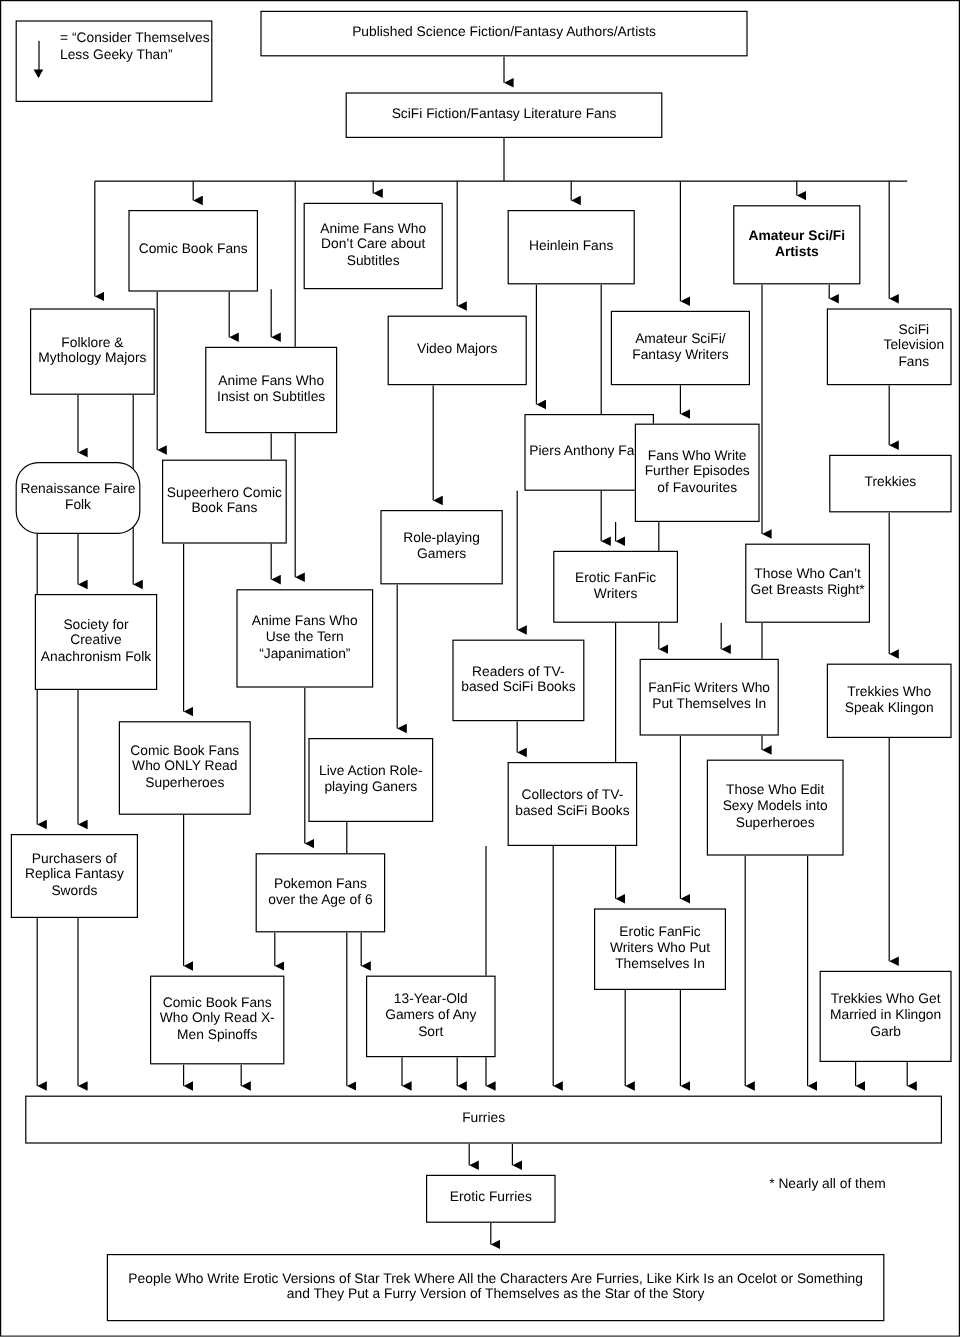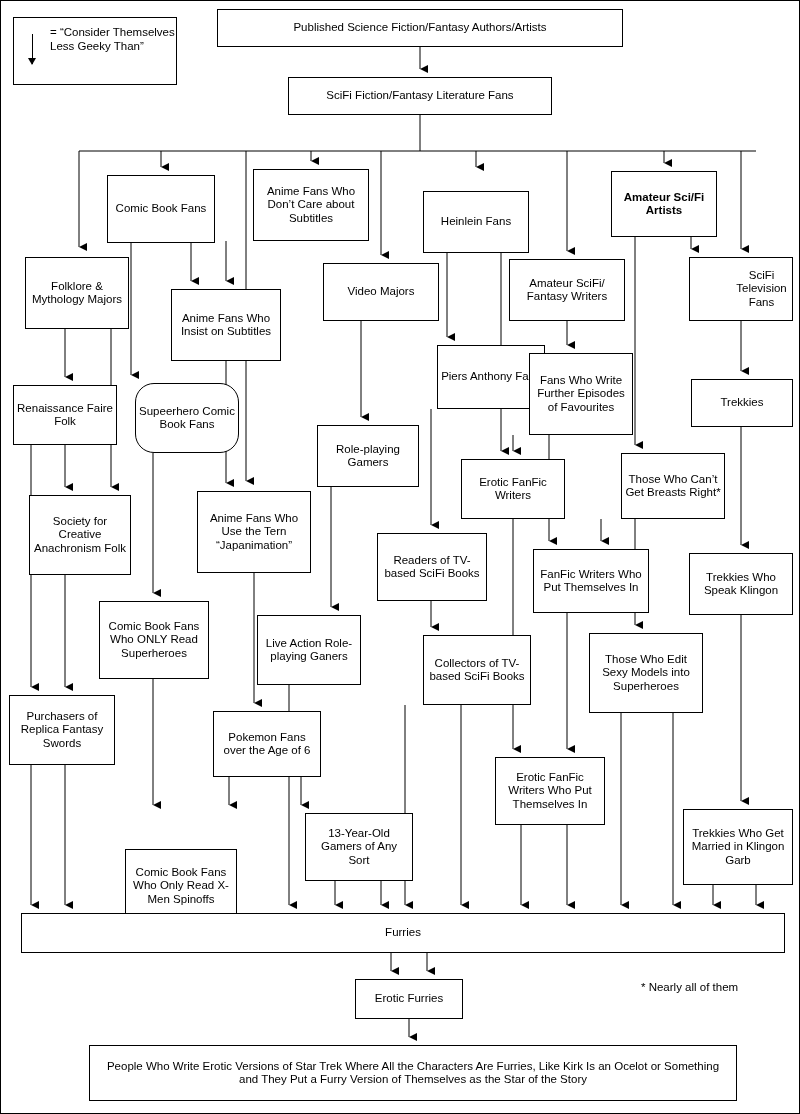--- a/index.html
+++ b/index.html
@@ -214,21 +214,21 @@
     </div>
   <div class="node" style="left:287px; top:76px; width:264px; height:38px;">
       <span>SciFi Fiction/Fantasy Literature Fans</span>
     </div>
   <div class="node" style="left:106px; top:174px; width:108px; height:68px;">
       <span>Comic Book Fans</span>
     </div>
   <div class="node" style="left:252px; top:168px; width:116px; height:72px;">
       <span>Anime Fans Who Don’t Care about Subtitles</span>
     </div>
-  <div class="node" style="left:422px; top:174px; width:106px; height:62px;margin-top:16px;">
+  <div class="node" style="left:422px; top:174px; width:106px; height:62px;">
       <span>Heinlein Fans</span>
     </div>
   <div class="node" style="left:610px; top:170px; width:106px; height:66px;font-weight:bold;">
       <span>Amateur Sci/Fi Artists</span>
     </div>
   <div class="node" style="left:24px; top:256px; width:104px; height:72px;">
       <span>Folklore &amp; Mythology Majors</span>
     </div>
   <div class="node" style="left:322px; top:262px; width:116px; height:58px;">
       <span>Video Majors</span>
@@ -241,24 +241,24 @@
     </div>
   <div class="node" style="left:170px; top:288px; width:110px; height:72px;">
       <span>Anime Fans Who Insist on Subtitles</span>
     </div>
   <div class="node" style="left:392px; top:344px; width:108px; height:64px;margin-left:44px;">
       <span>Piers Anthony Fans</span>
     </div>
   <div class="node" style="left:528px; top:352px; width:104px; height:82px;">
       <span>Fans Who Write Further Episodes of Favourites</span>
     </div>
-  <div class="node" style="left:12px; top:384px; width:104px; height:60px;">
+  <div class="node" style="left:12px; top:384px; width:104px; height:60px;border-radius:19px;">
       <span>Renaissance Faire Folk</span>
     </div>
-  <div class="node" style="left:134px; top:382px; width:104px; height:70px;border-radius:19px;">
+  <div class="node" style="left:134px; top:382px; width:104px; height:70px;">
       <span>Supeerhero Comic Book Fans</span>
     </div>
   <div class="node" style="left:690px; top:378px; width:102px; height:48px;">
       <span>Trekkies</span>
     </div>
   <div class="node" style="left:316px; top:424px; width:102px; height:62px;">
       <span>Role-playing Gamers</span>
     </div>
   <div class="node" style="left:460px; top:458px; width:104px; height:60px;">
       <span>Erotic FanFic Writers</span>
@@ -295,21 +295,21 @@
     </div>
   <div class="node" style="left:8px; top:694px; width:106px; height:70px;">
       <span>Purchasers of Replica Fantasy Swords</span>
     </div>
   <div class="node" style="left:212px; top:710px; width:108px; height:66px;">
       <span>Pokemon Fans over the Age of 6</span>
     </div>
   <div class="node" style="left:494px; top:756px; width:110px; height:68px;">
       <span>Erotic FanFic Writers Who Put Themselves In</span>
     </div>
-  <div class="node" style="left:124px; top:812px; width:112px; height:74px;margin-top:36px;">
+  <div class="node" style="left:124px; top:812px; width:112px; height:74px;">
       <span>Comic Book Fans Who Only Read X-Men Spinoffs</span>
     </div>
   <div class="node" style="left:304px; top:812px; width:108px; height:68px;">
       <span>13-Year-Old Gamers of Any Sort</span>
     </div>
   <div class="node" style="left:682px; top:808px; width:110px; height:76px;">
       <span>Trekkies Who Get Married in Klingon  Garb</span>
     </div>
   <div class="node" style="left:20px; top:912px; width:764px; height:40px;">
       <span>Furries</span>

